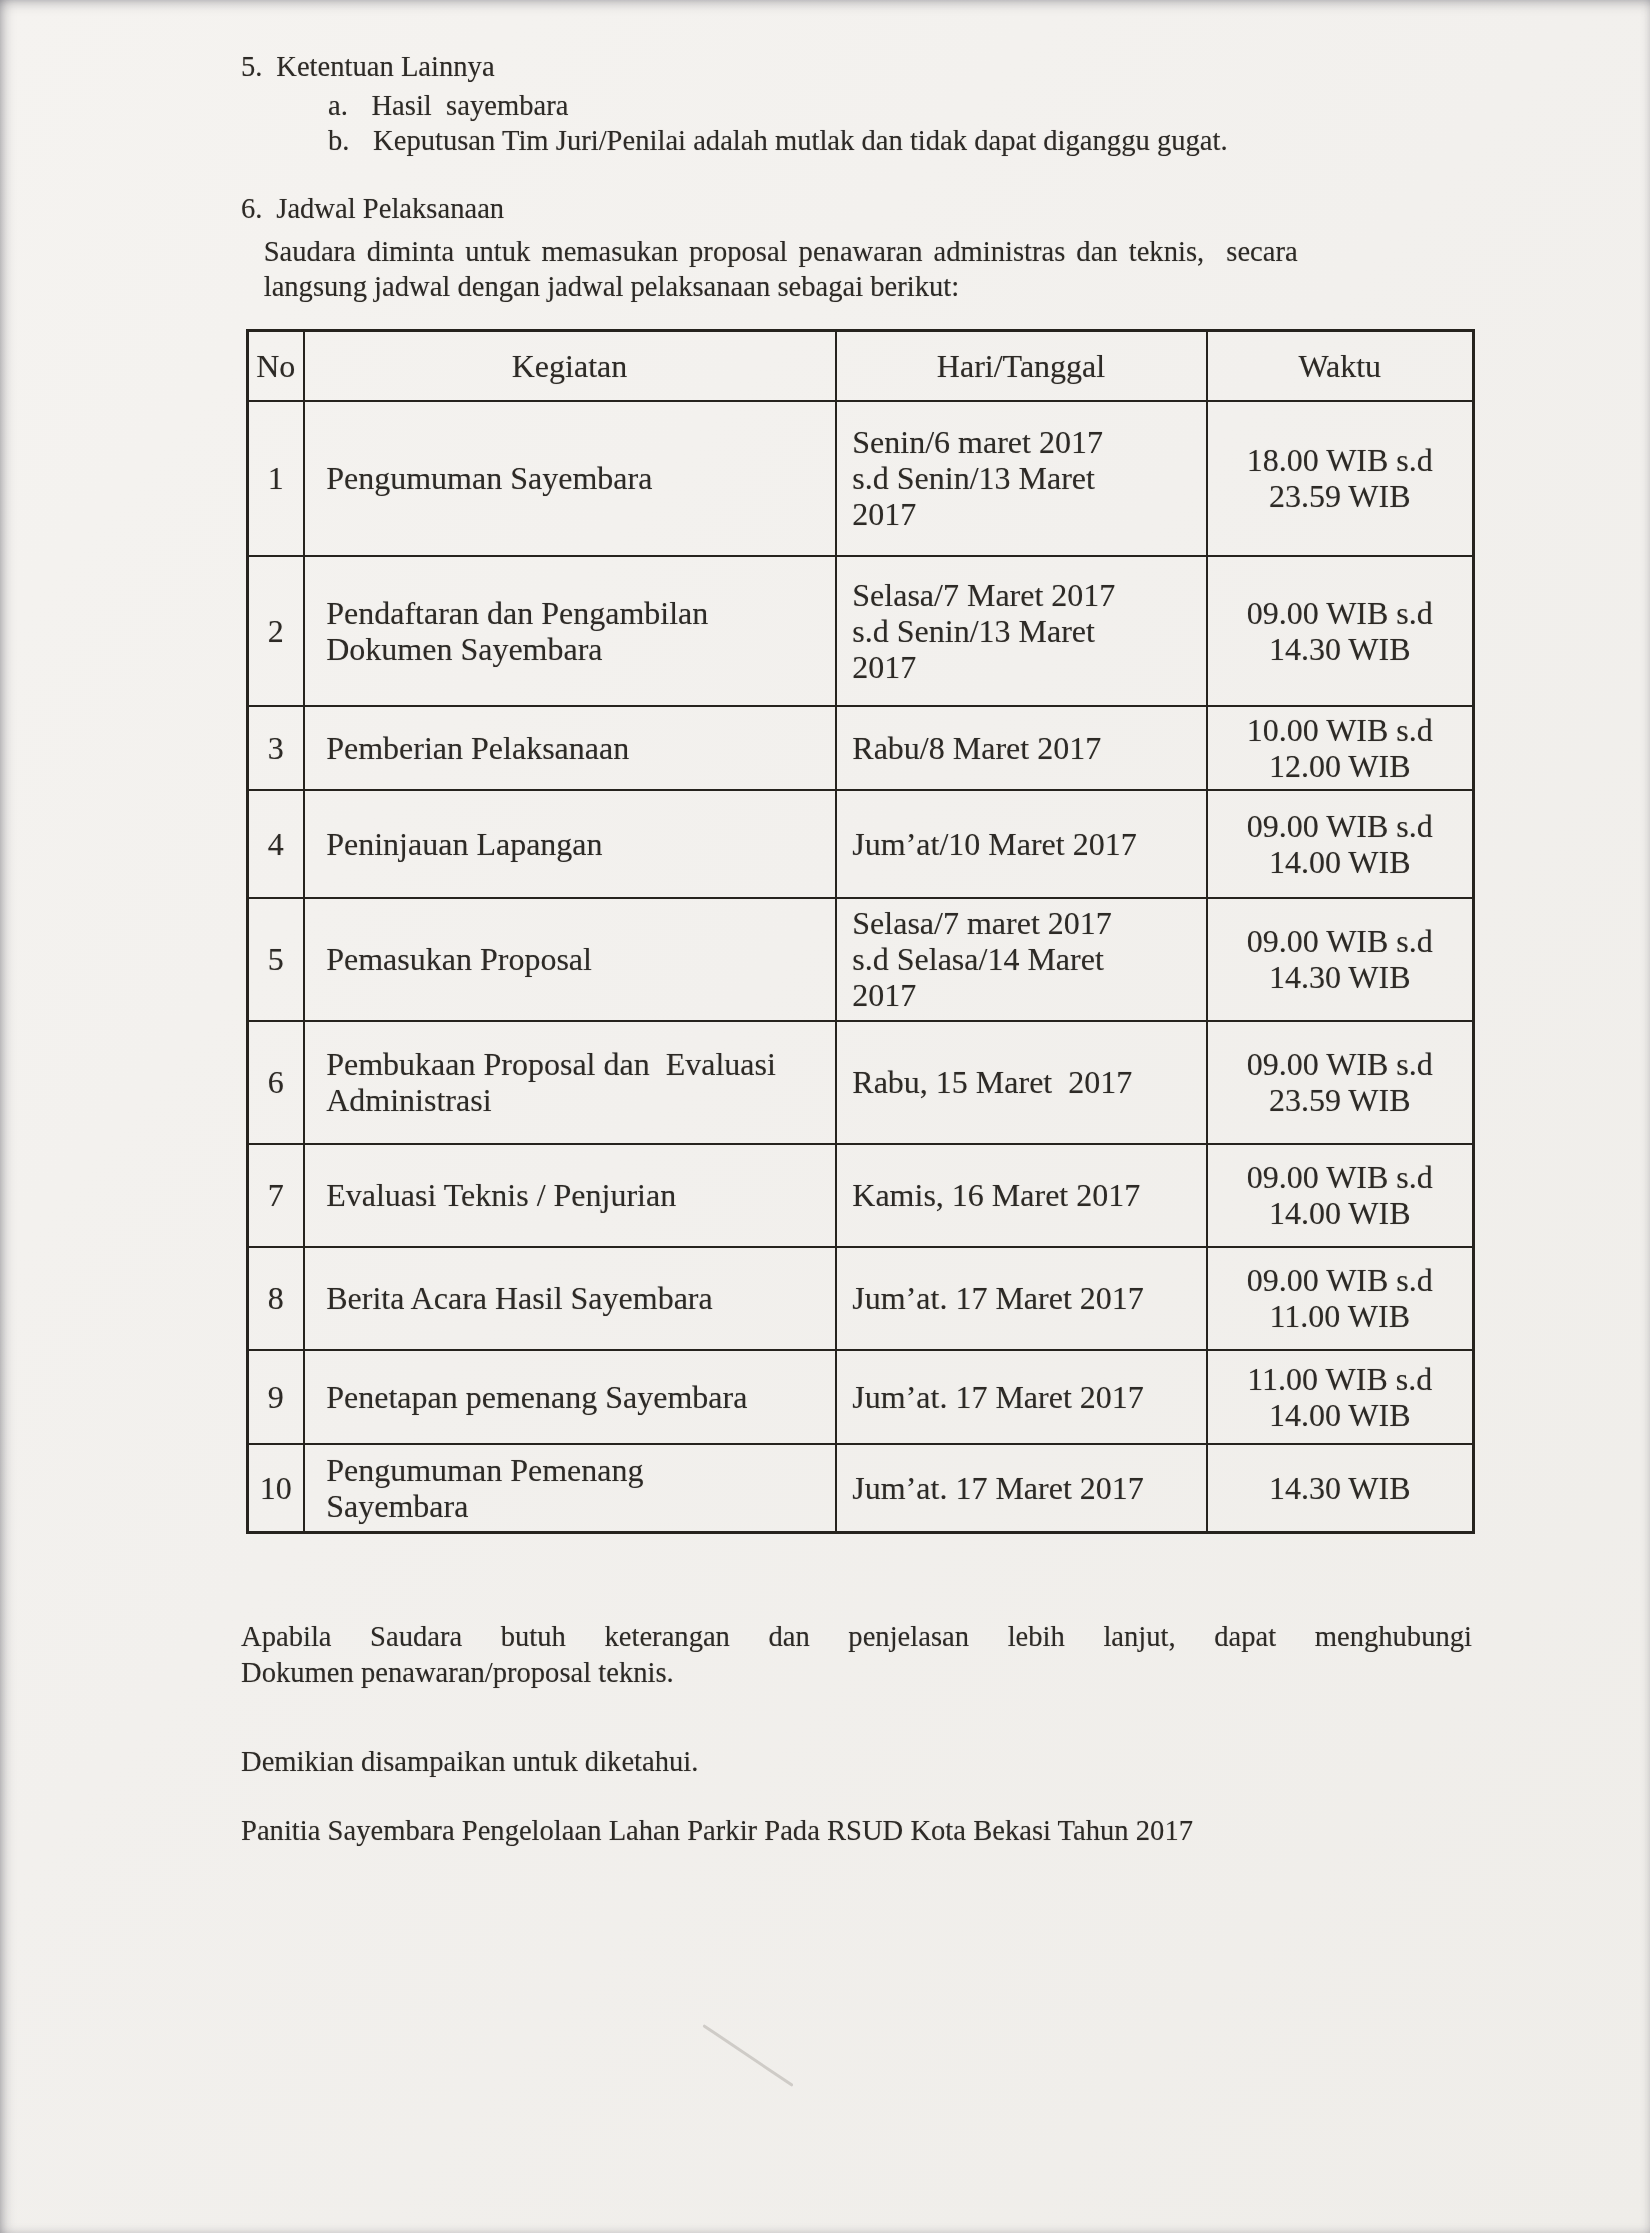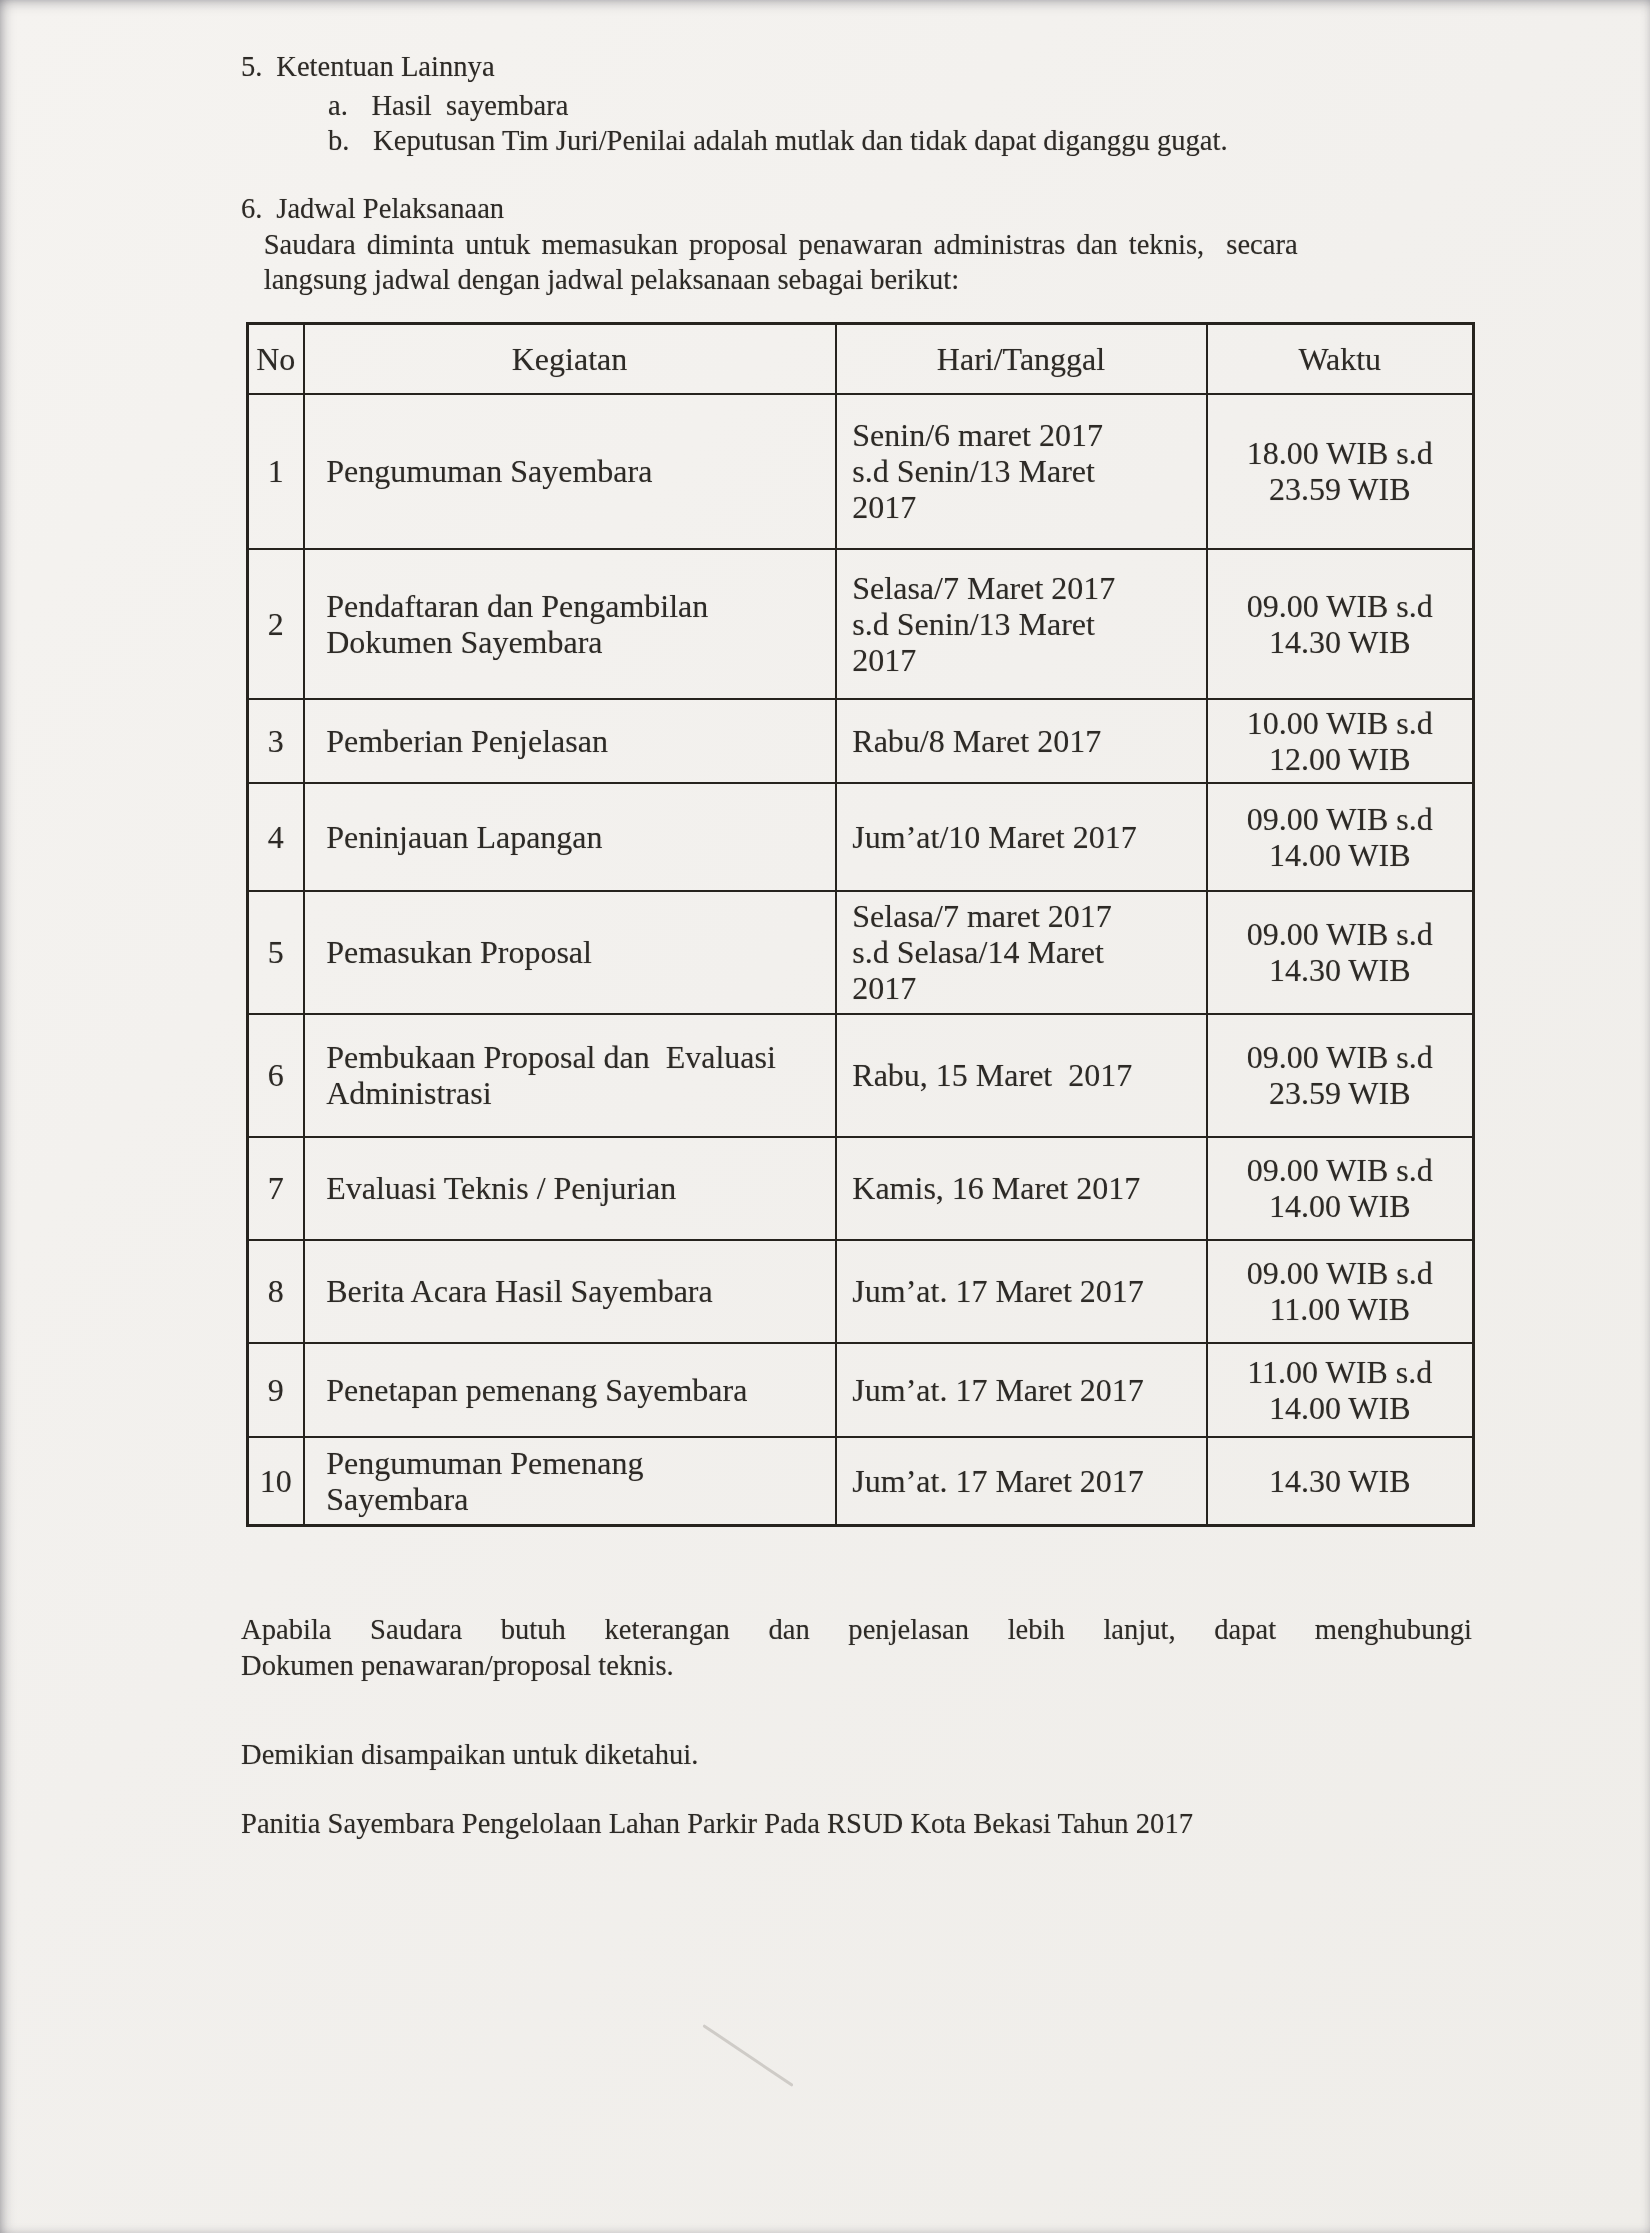--- a/index.html
+++ b/index.html
@@ -29,21 +29,21 @@
 
   
   .sec-ketentuan { padding-top: 49px; margin-left: 241px; }
   .sec-heading { display: flex; gap: 13.8px; }
   .sec-num { flex: 0 0 auto; }
   .sublist { margin-left: 87px; margin-top: 3.9px; }
   .subitem { display: flex; gap: 23.6px; }
   .sub-text { white-space: pre-wrap; font-family: Liberation Serif, serif; }
 
   .sec-jadwal { margin-left: 241px; margin-top: 33px; }
-  .intro { margin-left: 22.7px; margin-top: 1px; width: 1034px; }
+  .intro { margin-left: 22.7px; margin-top: 8px; width: 1034px; }
   .intro-line { white-space: pre-wrap; }
   .line-justify { text-align: justify; text-align-last: justify; }
 
   
   table.schedule {
     margin-left: 246px;
     margin-top: 25.6px;
     width: 1226px;
     border-collapse: collapse;
     table-layout: fixed;
@@ -148,21 +148,21 @@
       <td class="col-kegiatan">Pendaftaran dan Pengambilan
 Dokumen Sayembara</td>
       <td class="col-hari">Selasa/7 Maret 2017
 s.d Senin/13 Maret
 2017</td>
       <td class="col-waktu">09.00 WIB s.d
 14.30 WIB</td>
     </tr>
         <tr>
       <td class="col-no">3</td>
-      <td class="col-kegiatan">Pemberian Penjelasan</td>
+      <td class="col-kegiatan">Pemberian Pelaksanaan</td>
       <td class="col-hari">Rabu/8 Maret 2017</td>
       <td class="col-waktu">10.00 WIB s.d
 12.00 WIB</td>
     </tr>
         <tr>
       <td class="col-no">4</td>
       <td class="col-kegiatan">Peninjauan Lapangan</td>
       <td class="col-hari">Jum’at/10 Maret 2017</td>
       <td class="col-waktu">09.00 WIB s.d
 14.00 WIB</td>

